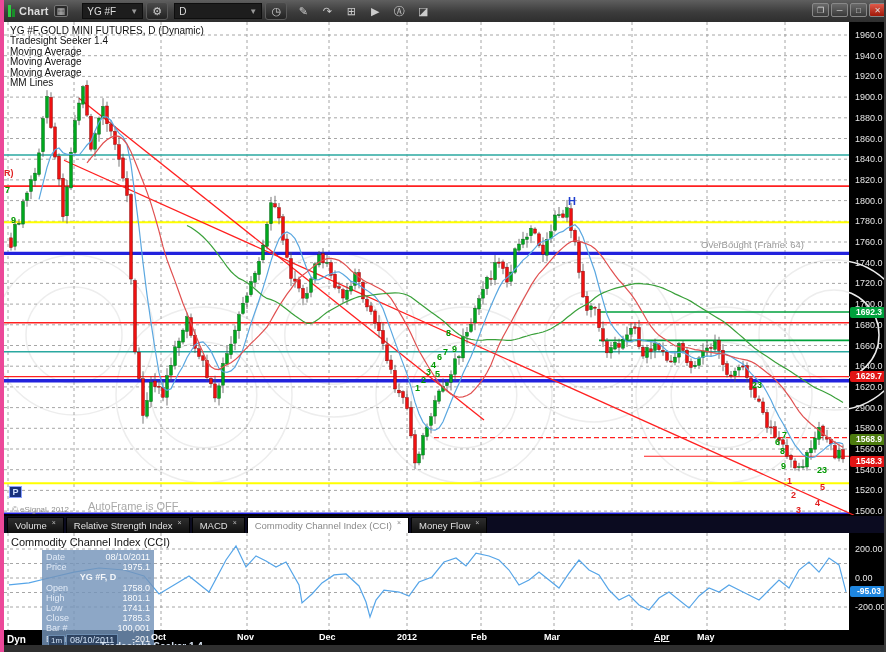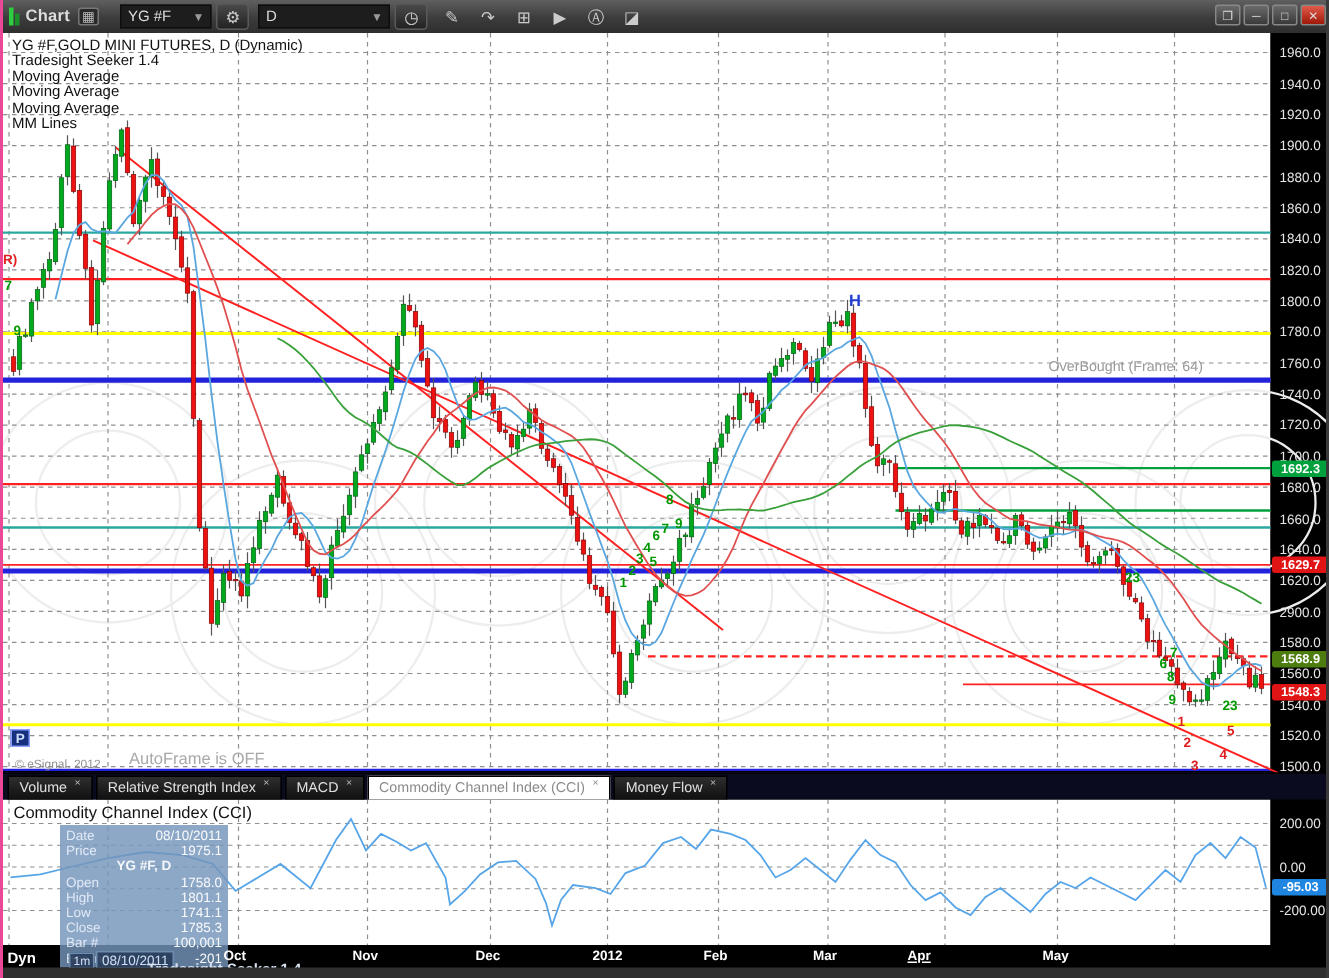--- a/index.html
+++ b/index.html
@@ -1,18 +1,18 @@
 <!DOCTYPE html>
 <html><head>
 <meta charset="utf-8">
 <style>
   html,body{margin:0;padding:0;background:#222;}
   *{box-sizing:border-box;}
   #win{position:relative;width:886px;height:652px;background:#000;overflow:hidden;
-       font-family:"Liberation Sans",sans-serif;border-left:2px solid #ec4899;border-right:2px solid #3a3a3a;}
+       font-family:"Liberation Sans",sans-serif;border-left:4px solid #ec4899;border-right:2px solid #3a3a3a;}
   
   .titlebar{position:absolute;left:0;top:0;width:886px;height:22px;
     background:linear-gradient(#5f5f5f,#3c3c3c 55%,#2e2e2e);display:flex;align-items:center;padding:0 4px;}
   .tb-appicon{display:flex;gap:1px;margin-right:4px;}
   .tb-bar1{width:3px;height:12px;background:#2ecc40;display:inline-block;}
   .tb-bar2{width:3px;height:8px;background:#1a8f2a;display:inline-block;margin-top:4px;}
   .tb-title{color:#ddd;font-size:11px;font-weight:bold;margin-right:5px;letter-spacing:.2px;}
   .tb-badge{color:#bbb;font-size:9px;border:1px solid #777;border-radius:2px;padding:0 2px;background:#2a2a2a;margin-right:14px;}
   .tb-select{height:16px;background:#1d1d1d;border:1px solid #0e0e0e;color:#ddd;font-size:10px;
     display:flex;align-items:center;padding:0 4px;margin-right:3px;}
@@ -749,21 +749,21 @@
     <div class="pricelabel" style="top: 544px;">200.00</div>
     <div class="pricelabel" style="top: 573px;">0.00</div>
     <div class="pricelabel" style="top: 602px;">-200.00</div>
     <div class="badge" style="background: rgb(30, 134, 224); top: 586.279px;">-95.03</div>
     <div class="month" style="left: 147px;">Oct</div>
     <div class="month" style="left: 233px;">Nov</div>
     <div class="month" style="left: 315px;">Dec</div>
     <div class="month" style="left: 393px;">2012</div>
     <div class="month" style="left: 467px;">Feb</div>
     <div class="month" style="left: 540px;">Mar</div>
-    <div class="month" style="left: 603px; text-decoration: underline;">Apr</div>
+    <div class="month" style="left: 650px; text-decoration: underline;">Apr</div>
     <div class="month" style="left: 693px;">May</div>
     <span class="ann" style="left: 411px; top: 384px; color: rgb(0, 153, 0);">1</span>
     <span class="ann" style="left: 417px; top: 376px; color: rgb(0, 153, 0);">2</span>
     <span class="ann" style="left: 422px; top: 368px; color: rgb(0, 153, 0);">3</span>
     <span class="ann" style="left: 427px; top: 361px; color: rgb(0, 153, 0);">4</span>
     <span class="ann" style="left: 431px; top: 370px; color: rgb(0, 153, 0);">5</span>
     <span class="ann" style="left: 433px; top: 353px; color: rgb(0, 153, 0);">6</span>
     <span class="ann" style="left: 439px; top: 348px; color: rgb(0, 153, 0);">7</span>
     <span class="ann" style="left: 442px; top: 329px; color: rgb(0, 153, 0);">8</span>
     <span class="ann" style="left: 448px; top: 345px; color: rgb(0, 153, 0);">9</span>

